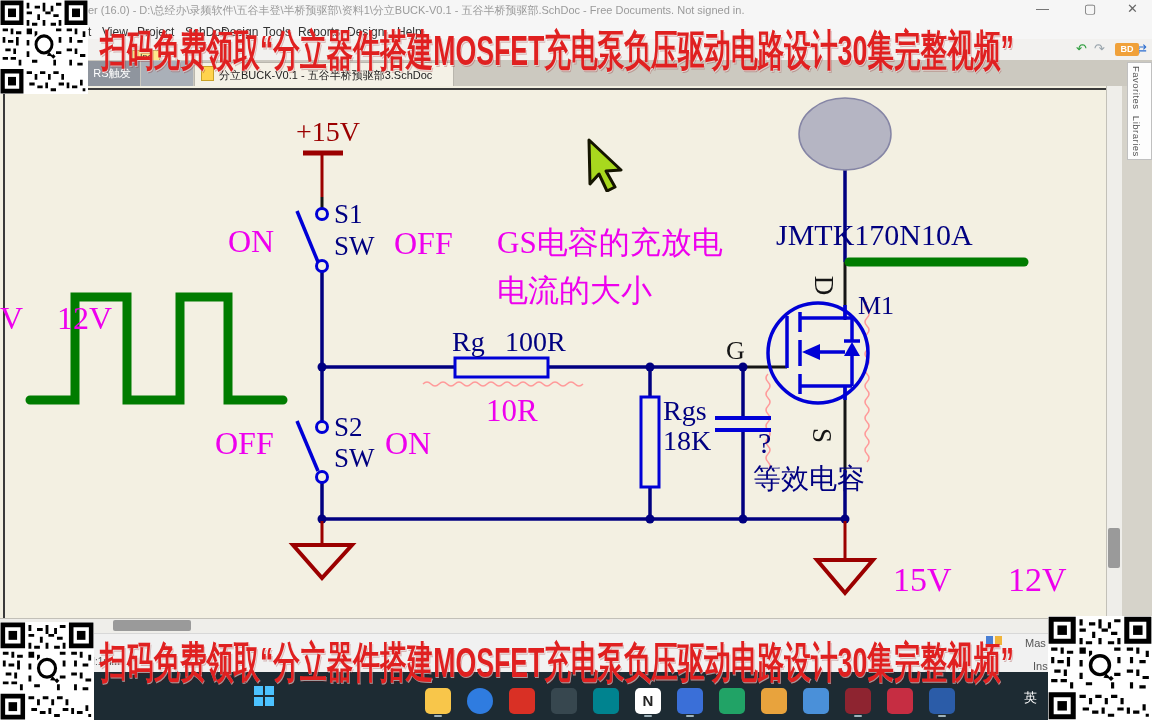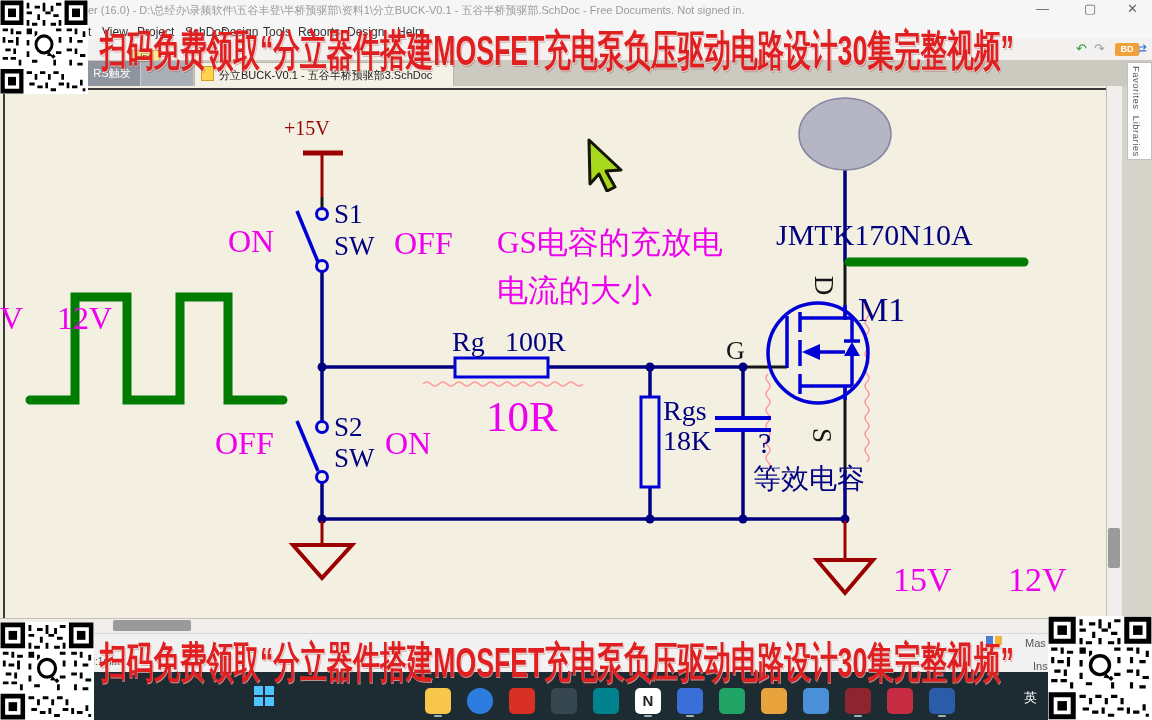--- a/index.html
+++ b/index.html
@@ -195,46 +195,46 @@
     <g stroke="#9b0000" fill="none">
       <line x1="845" y1="521" x2="845" y2="560" stroke-width="3"></line>
       <path d="M817 560 L873 560 L845 593 Z" stroke-width="4"></path>
     </g>
 
     <ellipse cx="845" cy="134" rx="46" ry="36" fill="#b5b5c3" stroke="#8585a5" stroke-width="1.5"></ellipse>
 
     <line x1="849" y1="262" x2="1024" y2="262" stroke="#007c00" stroke-width="9" stroke-linecap="round"></line>
   </svg>
 
-  <div class="t sch dred" style="left:284px;top:118px;font-size:20px;">+15V</div>
+  <div class="t sch dred" style="left:296px;top:118px;font-size:28px;">+15V</div>
   <div class="t sch navy" style="left:334px;top:201px;font-size:27px;">S1</div>
   <div class="t sch navy" style="left:334px;top:233px;font-size:27px;">SW</div>
   <div class="t sch mag" style="left:228px;top:225px;font-size:32px;">ON</div>
   <div class="t sch mag" style="left:394px;top:227px;font-size:32px;">OFF</div>
 
   <div class="t sch mag" style="left:0px;top:302px;font-size:32px;">V</div>
   <div class="t sch mag" style="left:57px;top:302px;font-size:32px;">12V</div>
 
   <div class="t sch mag" style="left:215px;top:427px;font-size:32px;">OFF</div>
   <div class="t sch mag" style="left:385px;top:427px;font-size:32px;">ON</div>
   <div class="t sch navy" style="left:334px;top:414px;font-size:27px;">S2</div>
   <div class="t sch navy" style="left:334px;top:445px;font-size:27px;">SW</div>
 
   <div class="t sch navy" style="left:452px;top:328px;font-size:28px;">Rg</div>
   <div class="t sch navy" style="left:505px;top:328px;font-size:28px;">100R</div>
-  <div class="t sch mag" style="left:486px;top:395px;font-size:43px;text-align:center;">10R</div>
+  <div class="t sch mag" style="left:486px;top:395px;font-size:31px;text-align:center;">10R</div>
 
   <div class="t sch navy" style="left:663px;top:397px;font-size:28px;">Rgs</div>
   <div class="t sch navy" style="left:663px;top:427px;font-size:28px;">18K</div>
 
   <div class="t sch mag" style="left:497px;top:275px;font-size:31px;">电流的大小</div>
   <div class="t sch mag" style="left:497px;top:227px;font-size:31px;">GS电容的充放电</div>
 
   <div class="t sch navy" style="left:776px;top:220px;font-size:30px;">JMTK170N10A</div>
-  <div class="t sch navy" style="left:858px;top:293px;font-size:34px;">M1</div>
+  <div class="t sch navy" style="left:858px;top:293px;font-size:26px;">M1</div>
   <div class="t sch blk" style="left:726px;top:338px;font-size:26px;">G</div>
   <div class="t sch blk rot90" style="left:814px;top:272px;font-size:27px;">D</div>
   <div class="t sch blk rot90" style="left:814px;top:422px;font-size:27px;">S</div>
 
   <div class="t sch navy" style="left:758px;top:428px;font-size:30px;">?</div>
   <div class="t sch navy" style="left:753px;top:465px;font-size:28px;">等效电容</div>
 
   <div class="t sch mag" style="left:893px;top:563px;font-size:34px;">15V</div>
   <div class="t sch mag" style="left:1008px;top:563px;font-size:34px;">12V</div>
 

